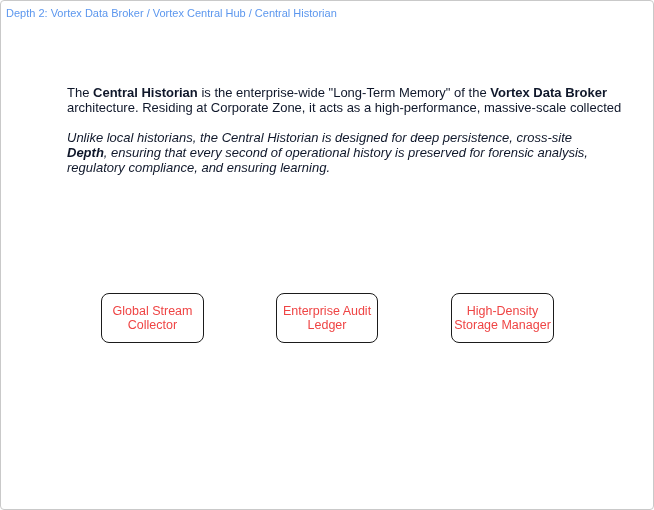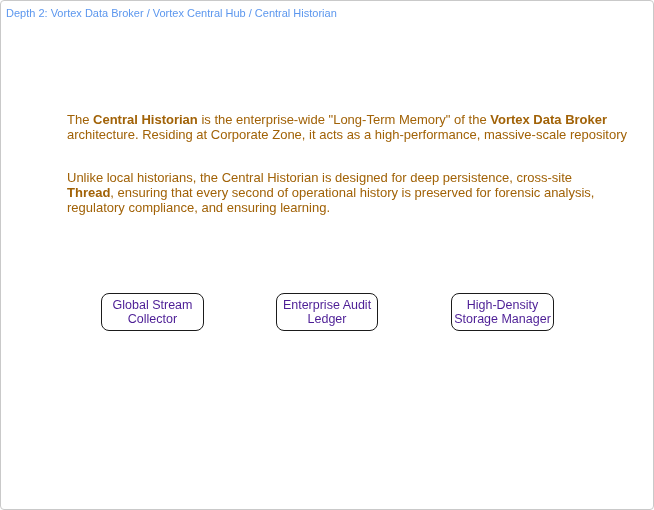--- a/index.html
+++ b/index.html
@@ -24,66 +24,66 @@
     top: 6px;
     font-size: 11px;
     line-height: 13px;
     color: #5c97ee;
     cursor: pointer;
     white-space: nowrap;
   }
   .desc {
     position: absolute;
     left: 66px;
-    top: 111px;
+    top: 84px;
     width: 535px;
     font-size: 13px;
     line-height: 15px;
-    color: #a16207;
+    color: #0f172a;
   }
   .para { white-space: nowrap; }
-  .para + .para { margin-top: 28px; }
+  .para + .para { margin-top: 15px; font-style: italic; }
   .para b { font-weight: bold; }
   .node {
     position: absolute;
     top: 292px;
-    height: 38px;
+    height: 50px;
     box-sizing: border-box;
     border: 1.5px solid #1b1b1b;
     border-radius: 8px;
     background: #ffffff;
     display: flex;
     align-items: center;
     justify-content: center;
     text-align: center;
     white-space: pre-line;
     font-size: 12.5px;
     line-height: 14.5px;
-    color: #4c1d95;
+    color: #ef4444;
     cursor: pointer;
   }
   .node-1 { left: 100px; width: 103px; }
   .node-2 { left: 275px; width: 102px; }
   .node-3 { left: 450px; width: 103px; }
 </style>
 </head>
 <body>
 
 <div class="page">
 
   <div class="breadcrumb">Depth 2: Vortex Data Broker / Vortex Central Hub / Central Historian</div>
 
   <div class="desc">
     <div class="para">
         <div><span>The </span><b>Central Historian</b><span> is the enterprise-wide "Long-Term Memory" of the </span><b>Vortex Data Broker</b></div>
-        <div><span>architecture. Residing at Corporate Zone, it acts as a high-performance, massive-scale repository</span></div>
+        <div><span>architecture. Residing at Corporate Zone, it acts as a high-performance, massive-scale collected</span></div>
       </div>
     <div class="para">
         <div><span>Unlike local historians, the Central Historian is designed for deep persistence, cross-site</span></div>
-        <div><b>Thread</b><span>, ensuring that every second of operational history is preserved for forensic analysis,</span></div>
+        <div><b>Depth</b><span>, ensuring that every second of operational history is preserved for forensic analysis,</span></div>
         <div><span>regulatory compliance, and ensuring learning.</span></div>
       </div>
   </div>
 
   <div class="node node-1">Global Stream
 Collector</div>
 
   <div class="node node-3">High-Density
 Storage Manager</div>
 

